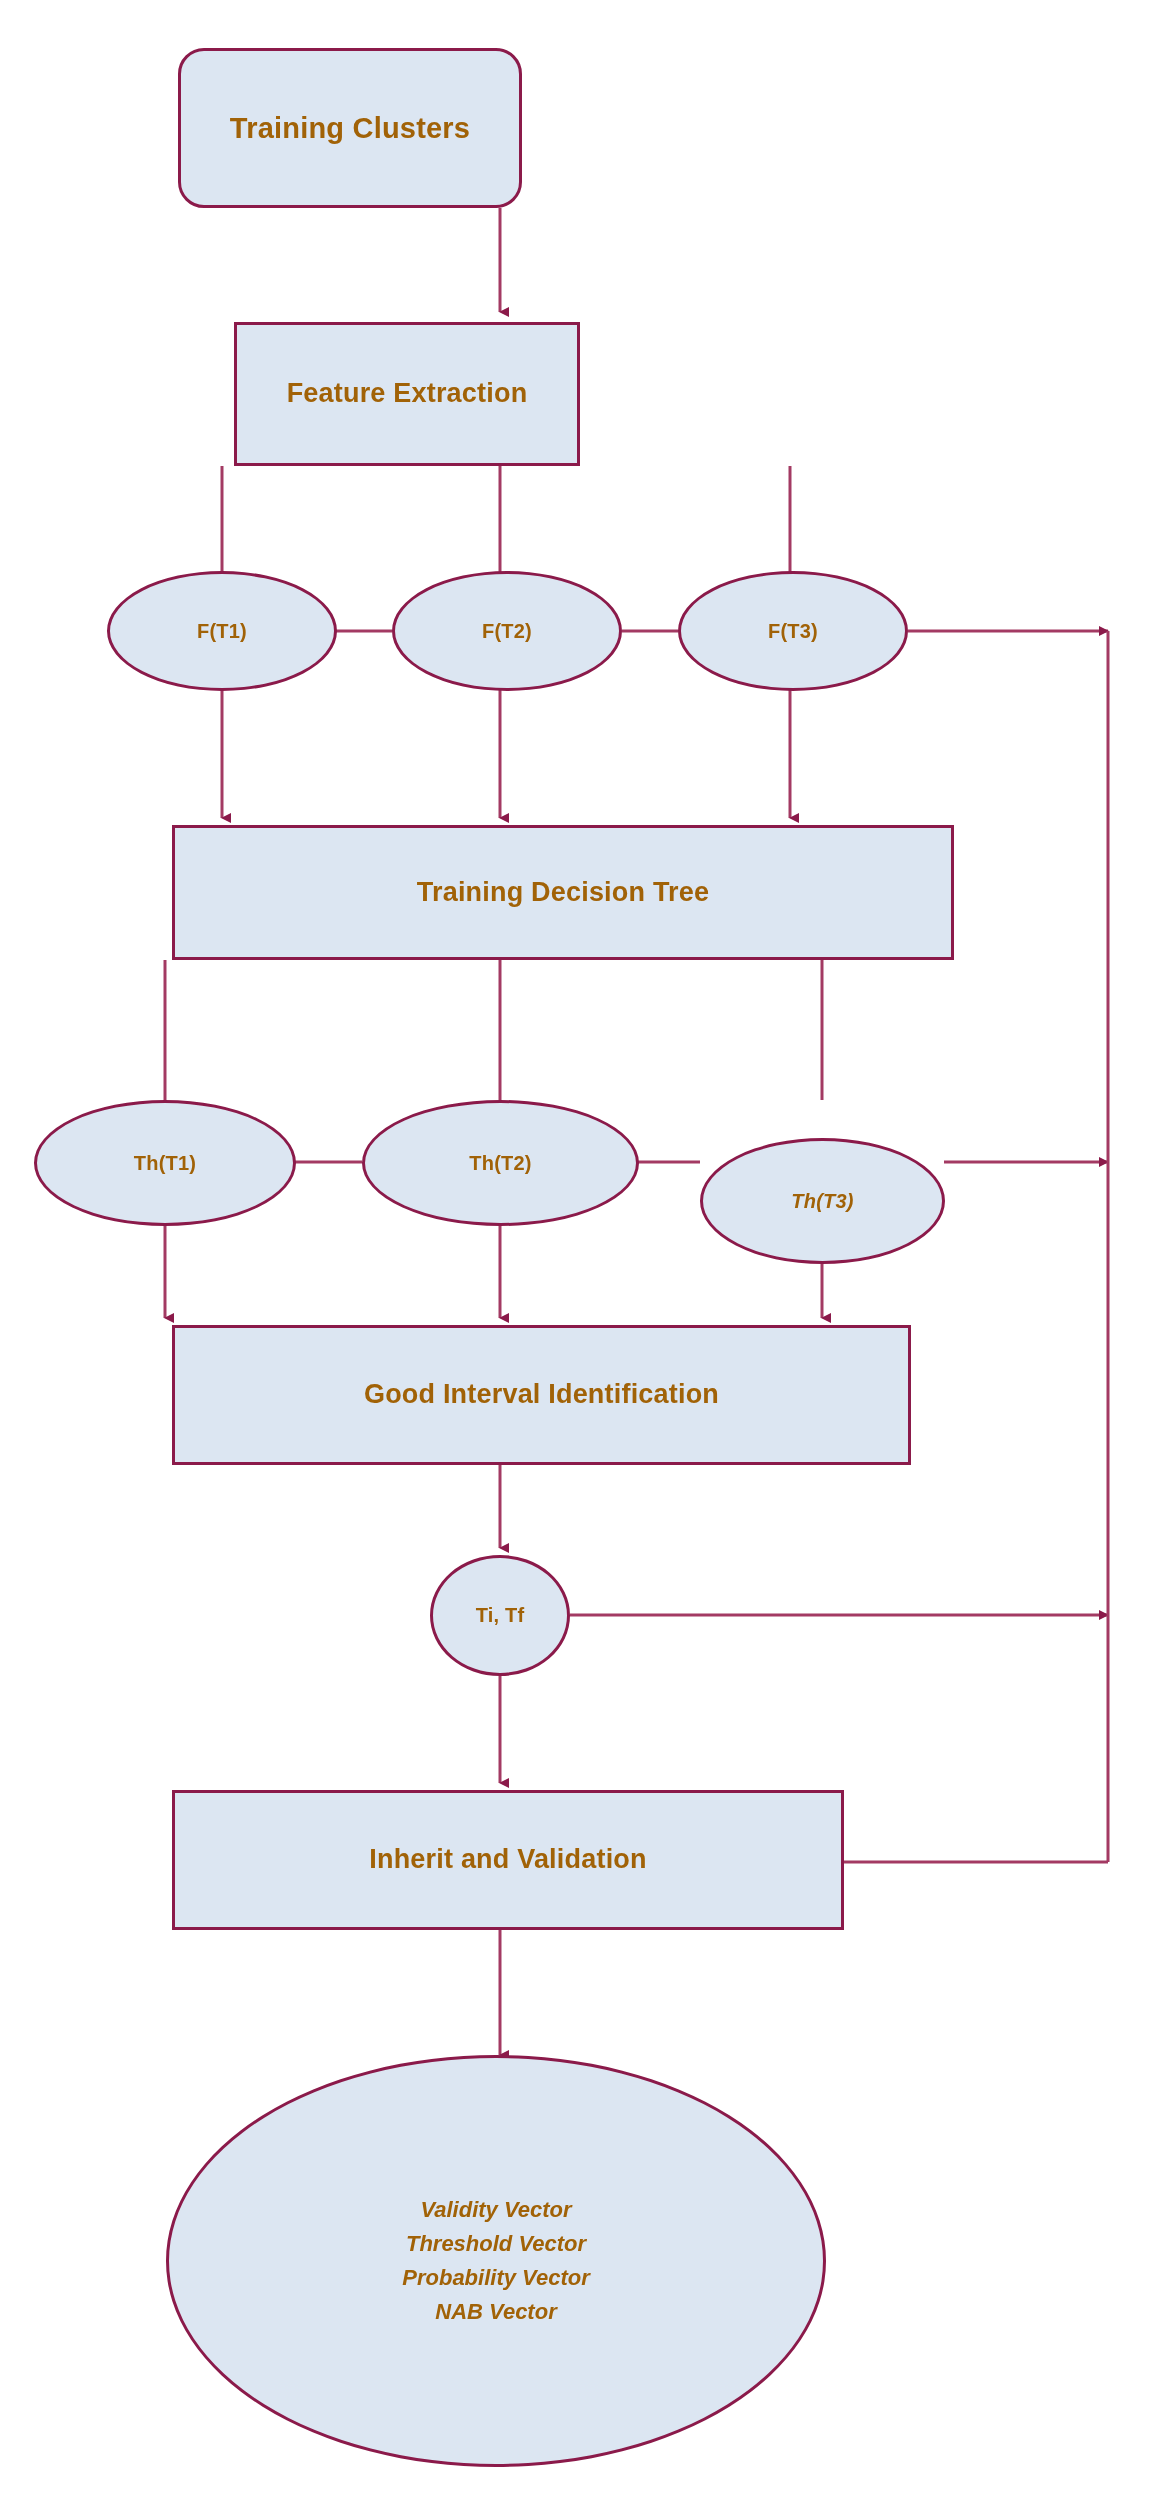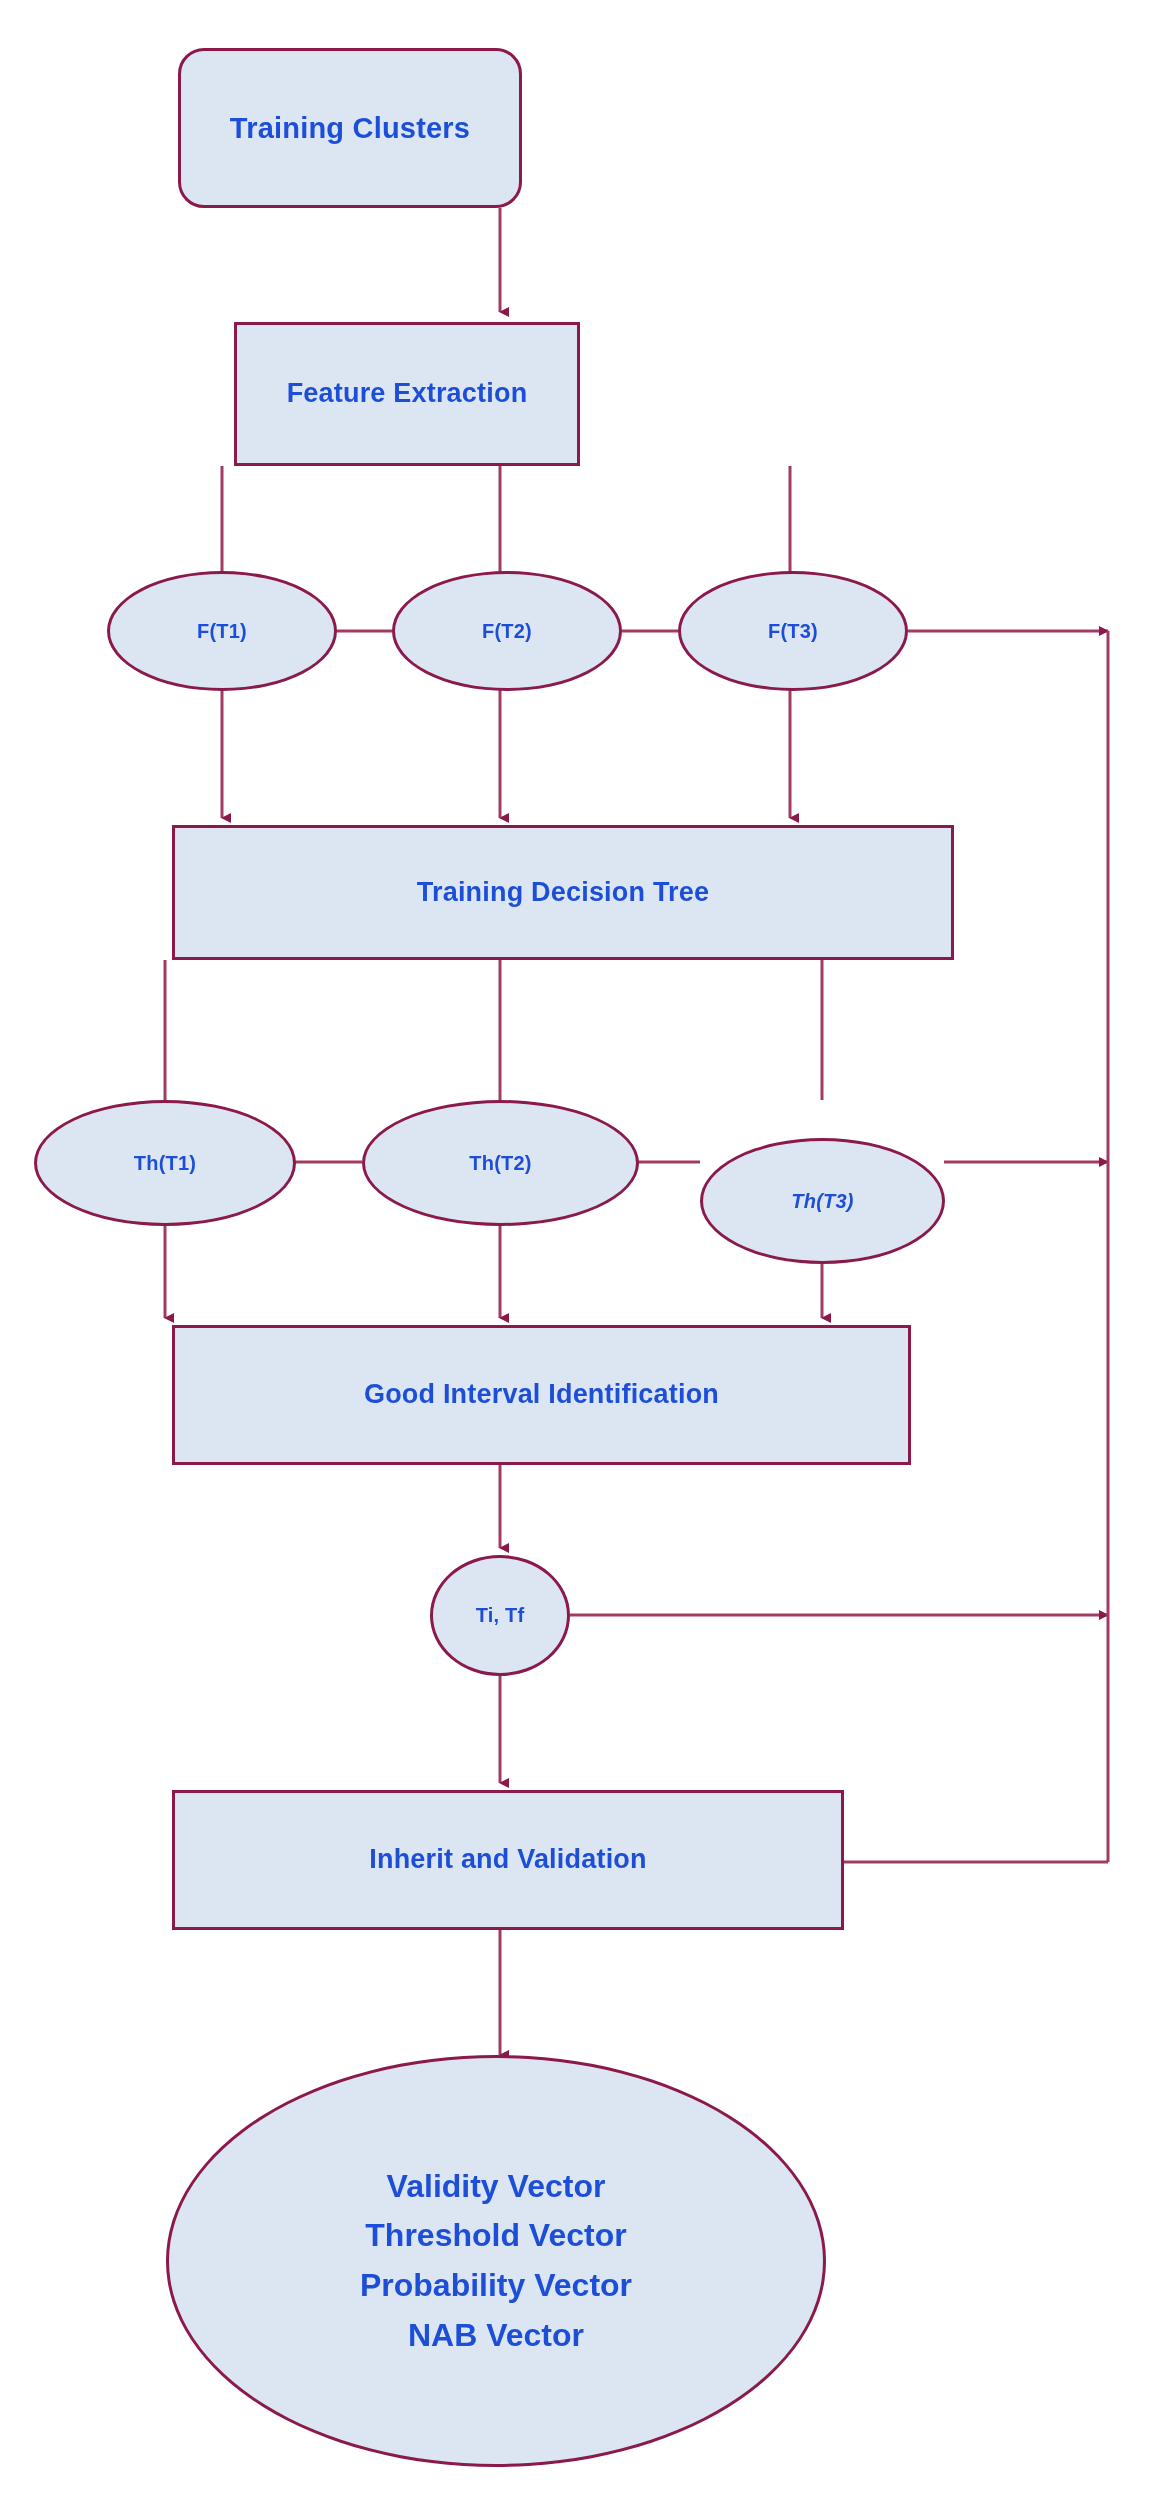--- a/index.html
+++ b/index.html
@@ -28,36 +28,36 @@
   }
   .node {
     position: absolute;
     box-sizing: border-box;
     display: flex;
     align-items: center;
     justify-content: center;
     text-align: center;
     background: #dce6f2;
     border: 3px solid #8b1a4a;
-    color: #1d4ed8;
+    color: #a16207;
     font-weight: bold;
     line-height: 1.25;
   }
   .node.rect { border-radius: 0; margin-left: 12px; }
   .node.rounded { border-radius: 26px; }
   .node.ellipse { border-radius: 50%; }
   .node .label {
     display: block;
     padding: 0 10px;
     white-space: pre-line;
   }
   .t-xl { font-size: 29px; letter-spacing: .2px; }
   .t-lg { font-size: 27px; letter-spacing: .2px; }
   .t-md { font-size: 20px; letter-spacing: .2px; }
-  .t-final { font-size: 32px; line-height: 1.55; }
+  .t-final { font-size: 22px; line-height: 1.55; font-style: italic; }
 </style>
 </head>
 <body>
 
 <div id="canvas">
 
   <svg id="edges" viewBox="0 0 1164 2495" width="1164" height="2495" xmlns="http://www.w3.org/2000/svg">
     <defs>
       <marker id="ar-down" markerWidth="12" markerHeight="12" refX="6" refY="10" orient="auto" markerUnits="userSpaceOnUse">
         <path d="M1,1 L11,1 L6,11 Z" fill="#8b1a4a"></path>

